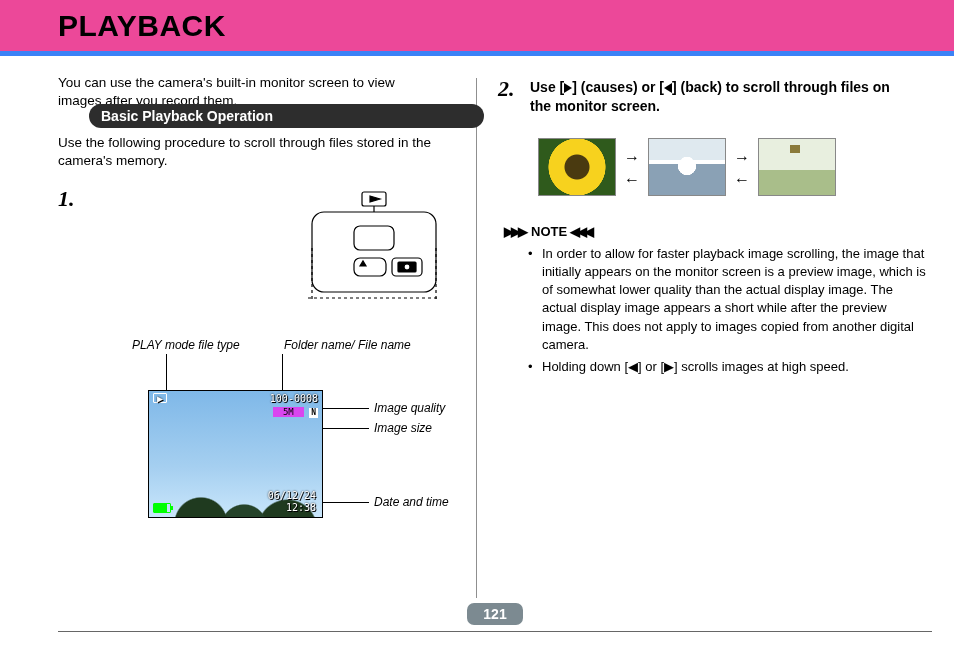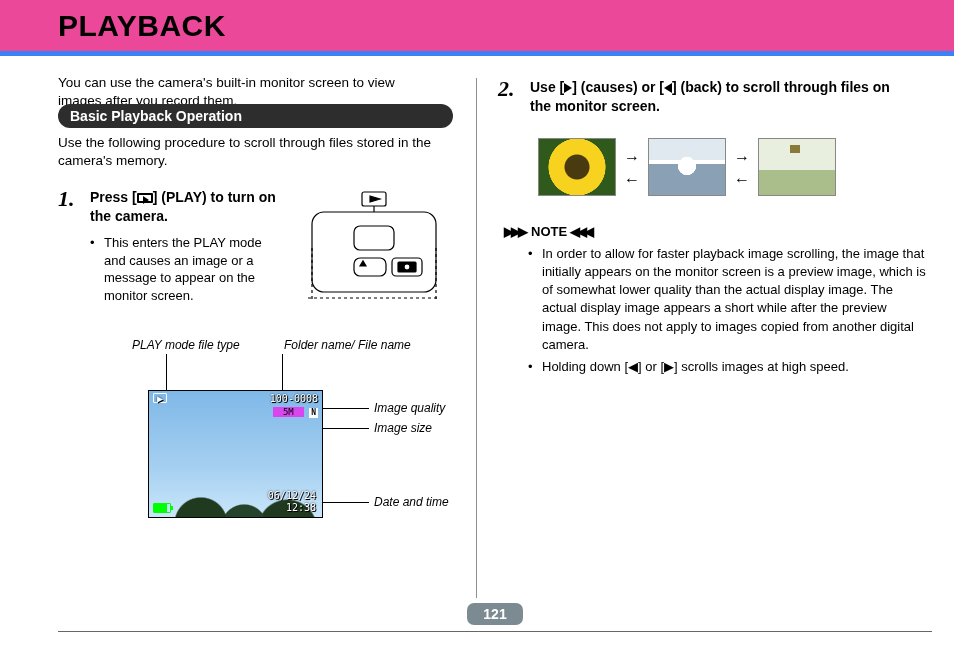--- a/index.html
+++ b/index.html
@@ -4,21 +4,21 @@
 <style>
   * { box-sizing: border-box; margin: 0; padding: 0; }
   html, body { width: 954px; height: 646px; font-family: Arial, Helvetica, sans-serif; color: #000; background:#fff; }
   .page { width: 954px; height: 646px; position: relative; padding: 0 0 0 0; }
   .title-bar { background:#ec4899; height:56px; padding-left:58px; display:flex; align-items:center; border-bottom:5px solid #3b82f6;text-align:right;}
   .title-bar h1 { font-size:30px; font-weight:bold; letter-spacing:0.5px; }
   .intro { font-size:13.5px; line-height:1.35; padding:18px 0 0 58px; width:410px; }
   .col-left { position:absolute; left:58px; top:104px; width:400px; }
   .col-right { position:absolute; left:498px; top:78px; width:405px; }
   .divider { position:absolute; left:476px; top:78px; width:1px; height:520px; background:#444; opacity:.6; }
-  .section-head { background:#2d2d2d; color:#fff; font-weight:bold; font-size:14px; padding:4px 12px; border-radius:12px; display:inline-block; width:395px; }
+  .section-head { background:#2d2d2d; color:#fff; font-weight:bold; font-size:14px; padding:4px 12px; border-radius:12px; display:inline-block; width:395px;margin-left:31px; }
   .section-sub { font-size:13.5px; line-height:1.35; margin-top:6px; width:400px; }
   ol.steps { list-style:none; margin-top:18px; }
   .step { margin-bottom:14px; }
   .step-row { display:flex; align-items:flex-start; gap:10px; }
   .step-num { font-size:22px; font-style:italic; font-weight:bold; font-family:Georgia, 'Times New Roman', serif; min-width:22px; line-height:1; }
   .step-body { font-size:14px; font-weight:bold; line-height:1.35; flex:1; }
   .step-sub { font-size:13px; line-height:1.35; font-weight:normal; margin-top:8px; }
   .step-sub ul { list-style:none; }
   .step-sub li { position:relative; padding-left:14px; }
   .step-sub li::before { content:"•"; position:absolute; left:0; top:0; }
@@ -85,28 +85,20 @@
   <div class="col-left">
     <div class="section-head">Basic Playback Operation</div>
     <p class="section-sub">Use the following procedure to scroll through files stored in the camera's memory.</p>
 
     <ol class="steps">
       <li class="step">
         <div class="step-left-wrap">
           <div class="step-left-text">
             <div class="step-row">
               <div class="step-num">1.</div>
-              <div class="step-body">
-                <span>Press [</span><span class="play-icon"></span><span>] (PLAY) to turn on the camera.</span>
-                <div class="step-sub">
-                  <ul>
-                      <li>This enters the PLAY mode and causes an image or a message to appear on the monitor screen.</li>
-                    </ul>
-                </div>
-              </div>
             </div>
           </div>
           <div class="camera-illust">
             <svg viewBox="0 0 140 120">
               <g stroke="#000" stroke-width="1.2" fill="none">
                 <rect x="8" y="24" width="124" height="80" rx="12"></rect>
                 <rect x="50" y="38" width="40" height="24" rx="6"></rect>
                 <rect x="50" y="70" width="32" height="18" rx="6"></rect>
                 <rect x="88" y="70" width="30" height="18" rx="4"></rect>
                 <path d="M56 78 l6 0 l -3 -5 z" fill="#000"></path>

